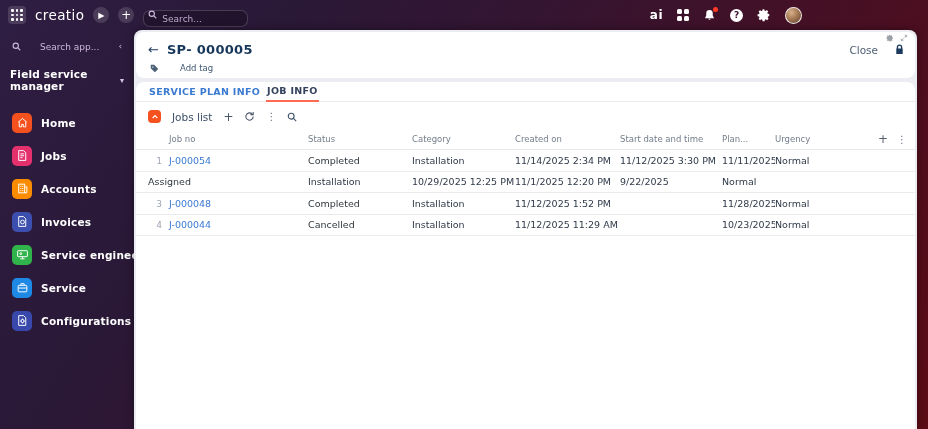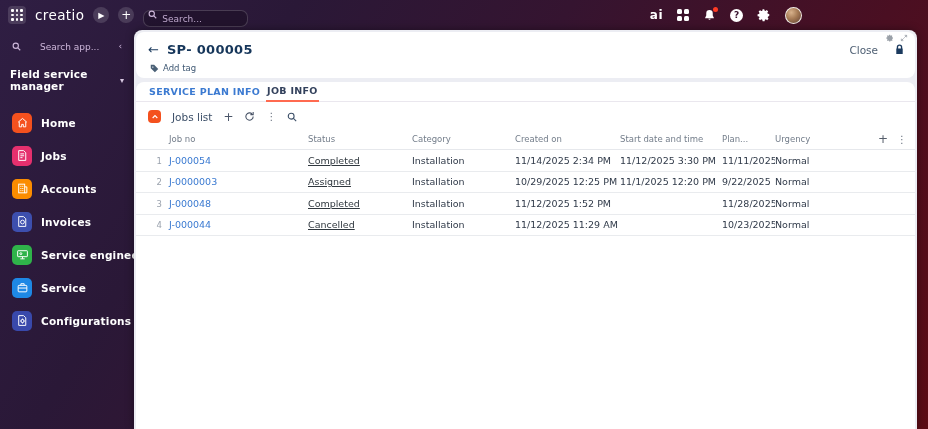--- a/index.html
+++ b/index.html
@@ -44,21 +44,21 @@
   .nav-label { color:#fff; font-size:10.5px; font-weight:700; letter-spacing:.2px; white-space:nowrap; }
   
   .panel { position:absolute; left:134px; top:30px; width:783px; height:399px; background:#ecedf3; border-radius:8px 8px 0 0; display:flex; flex-direction:column; box-shadow:0 0 8px rgba(0,0,0,.4); }
   .header-card { position:relative; background:#fff; border-radius:8px; margin:2px 2px 0 2px; height:46px; padding:10px 10px 0 12px; flex:none; }
   .hc-mini { position:absolute; top:2px; right:7px; display:flex; gap:6px; align-items:center; }
   .hc-row { display:flex; align-items:center; }
   .back-arrow { color:#16365a; font-size:13px; cursor:pointer; margin-right:8px; }
   .rec-title { color:var(--title-navy,#16365a); font-size:13px; font-weight:700; letter-spacing:.3px; }
   .hc-spacer { flex:1; }
   .close-btn { color:#4d5e72; font-size:10.5px; cursor:pointer; margin-right:16px; }
-  .tag-row { display:flex; align-items:center; gap:4px; margin:6px 0 0 2px; cursor:pointer; }
+  .tag-row { display:flex; align-items:center; gap:21px; margin:6px 0 0 2px; cursor:pointer; }
   .tag-label { color:#3f5873; font-size:8.5px; }
   .content-card { background:#fff; border-radius:8px 8px 0 0; margin:4px 2px 0 2px; flex:1; overflow:hidden; }
   
   .tabs { display:flex; gap:5px; padding:0 12px; border-bottom:1px solid #eae7ee; height:20px; align-items:flex-end; }
   .tab { font-size:9.5px; font-weight:700; letter-spacing:.3px; padding:3px 1px 4px; cursor:pointer; color:var(--link-blue,#3b7ad1); }
   .tab.active { color:#33415c; border-bottom:2.5px solid var(--tab-underline,#ff6a50); margin-bottom:-1px; }
   
   .list-toolbar { display:flex; align-items:center; gap:11px; height:25px; padding:4px 12px 0 12px; }
   .collapse-box { width:13px; height:13px; border-radius:4px; background:var(--accent-orange,#f4511e); display:flex; align-items:center; justify-content:center; cursor:pointer; }
   .list-title { color:#3c4f68; font-size:10.5px; }
@@ -69,21 +69,21 @@
   .thead { height:21px; border-bottom:1px solid #e6e8ec; margin-top:2px; }
   .th { color:#737d8a; font-size:8.5px; white-space:nowrap; overflow:hidden; text-overflow:ellipsis; padding-right:6px; }
   .th.first { padding-left:21px; }
   .th-actions { display:flex; justify-content:flex-end; align-items:center; gap:9px; color:#555e6b; }
   .th-plus { font-size:12px; cursor:pointer; }
   .trow { height:21.5px; border-bottom:1px solid #e9ebee; }
   .cell { font-size:9.5px; color:#303a49; white-space:nowrap; overflow:hidden; padding-right:6px; }
   .rownum { color:#9aa2ad; font-size:8.5px; display:inline-block; width:14px; text-align:right; margin-right:7px; }
   .joblink { color:var(--link-blue,#3b7ad1); text-decoration:none; font-size:9.5px; cursor:pointer; }
   .status-cell { padding-top:1px; }
-  .status-label { font-size:9.5px; color:#30383f; display:block; line-height:1.1;text-decoration:underline; }
+  .status-label { font-size:9.5px; color:#30383f; display:block; line-height:1.1; }
   .sbar { width:70px; height:2.5px; border-radius:2px; margin-top:2.5px; position:relative; overflow:hidden; }
   .sbar.completed { background:var(--completed-green,#57b757); }
   .sbar.assigned { background:var(--assigned-track,#f8d3cc); }
   .sbar.assigned::after { content:""; position:absolute; left:0; top:0; height:100%; width:30%; background:var(--assigned-red,#ec6a57); border-radius:2px; }
   svg { display:block; }
 </style>
 </head>
 <body>
 
 <div class="topbar">
@@ -304,21 +304,20 @@
           <span class="cell"><span class="rownum">1</span><a class="joblink">J-000054</a></span>
           <span class="cell status-cell"><span class="status-label">Completed</span><span class="sbar completed"></span></span>
           <span class="cell">Installation</span>
           <span class="cell">11/14/2025 2:34 PM</span>
           <span class="cell">11/12/2025 3:30 PM</span>
           <span class="cell">11/11/2025</span>
           <span class="cell">Normal</span>
           <span></span>
         </div>
         <div class="grid-row trow">
-          <span class="cell"><span class="rownum">2</span><a class="joblink">J-0000003</a></span>
           <span class="cell status-cell"><span class="status-label">Assigned</span><span class="sbar assigned"></span></span>
           <span class="cell">Installation</span>
           <span class="cell">10/29/2025 12:25 PM</span>
           <span class="cell">11/1/2025 12:20 PM</span>
           <span class="cell">9/22/2025</span>
           <span class="cell">Normal</span>
           <span></span>
         </div>
         <div class="grid-row trow">
           <span class="cell"><span class="rownum">3</span><a class="joblink">J-000048</a></span>

